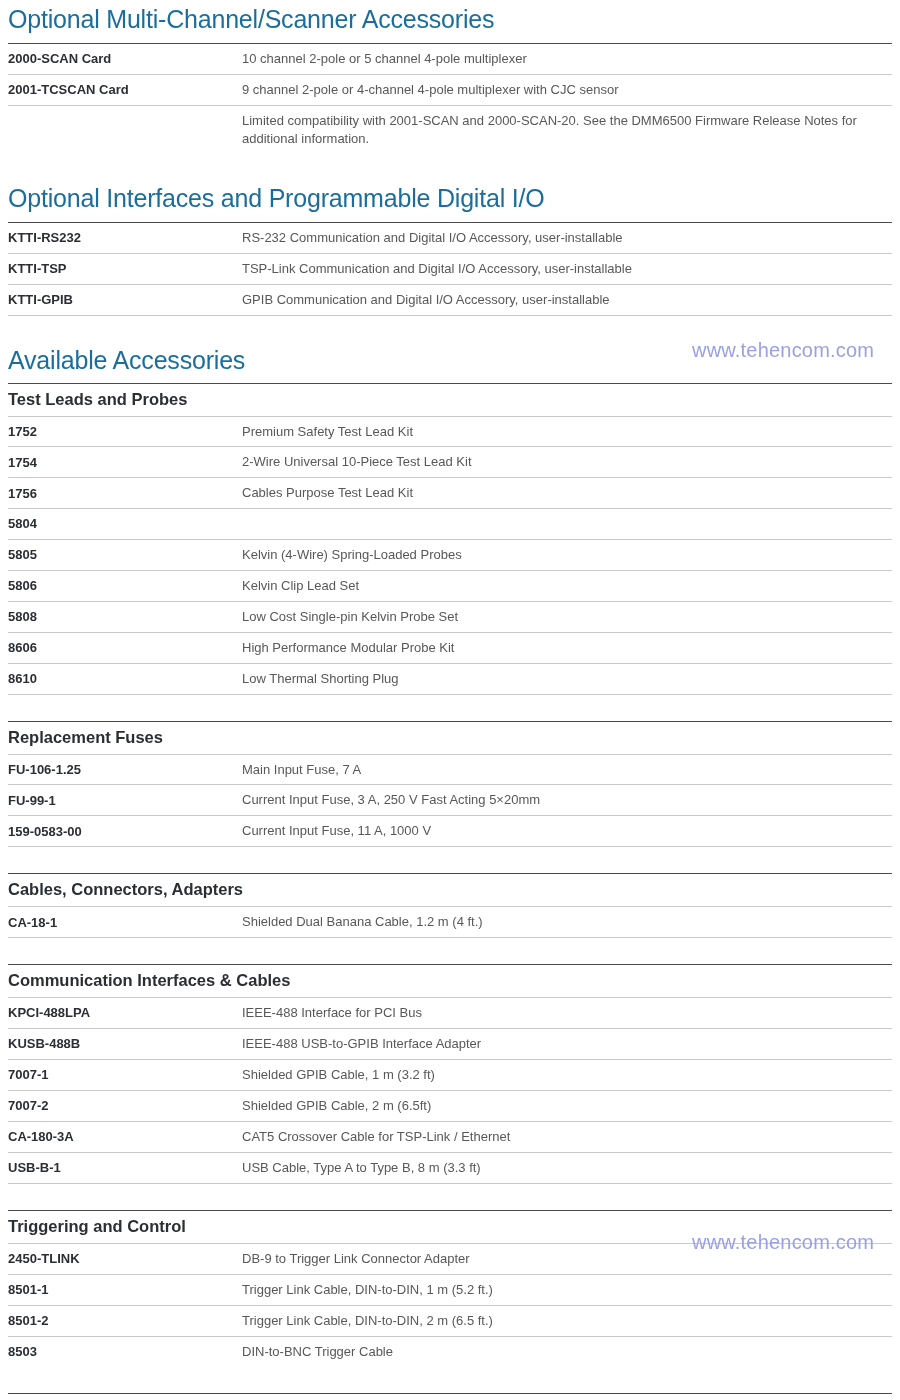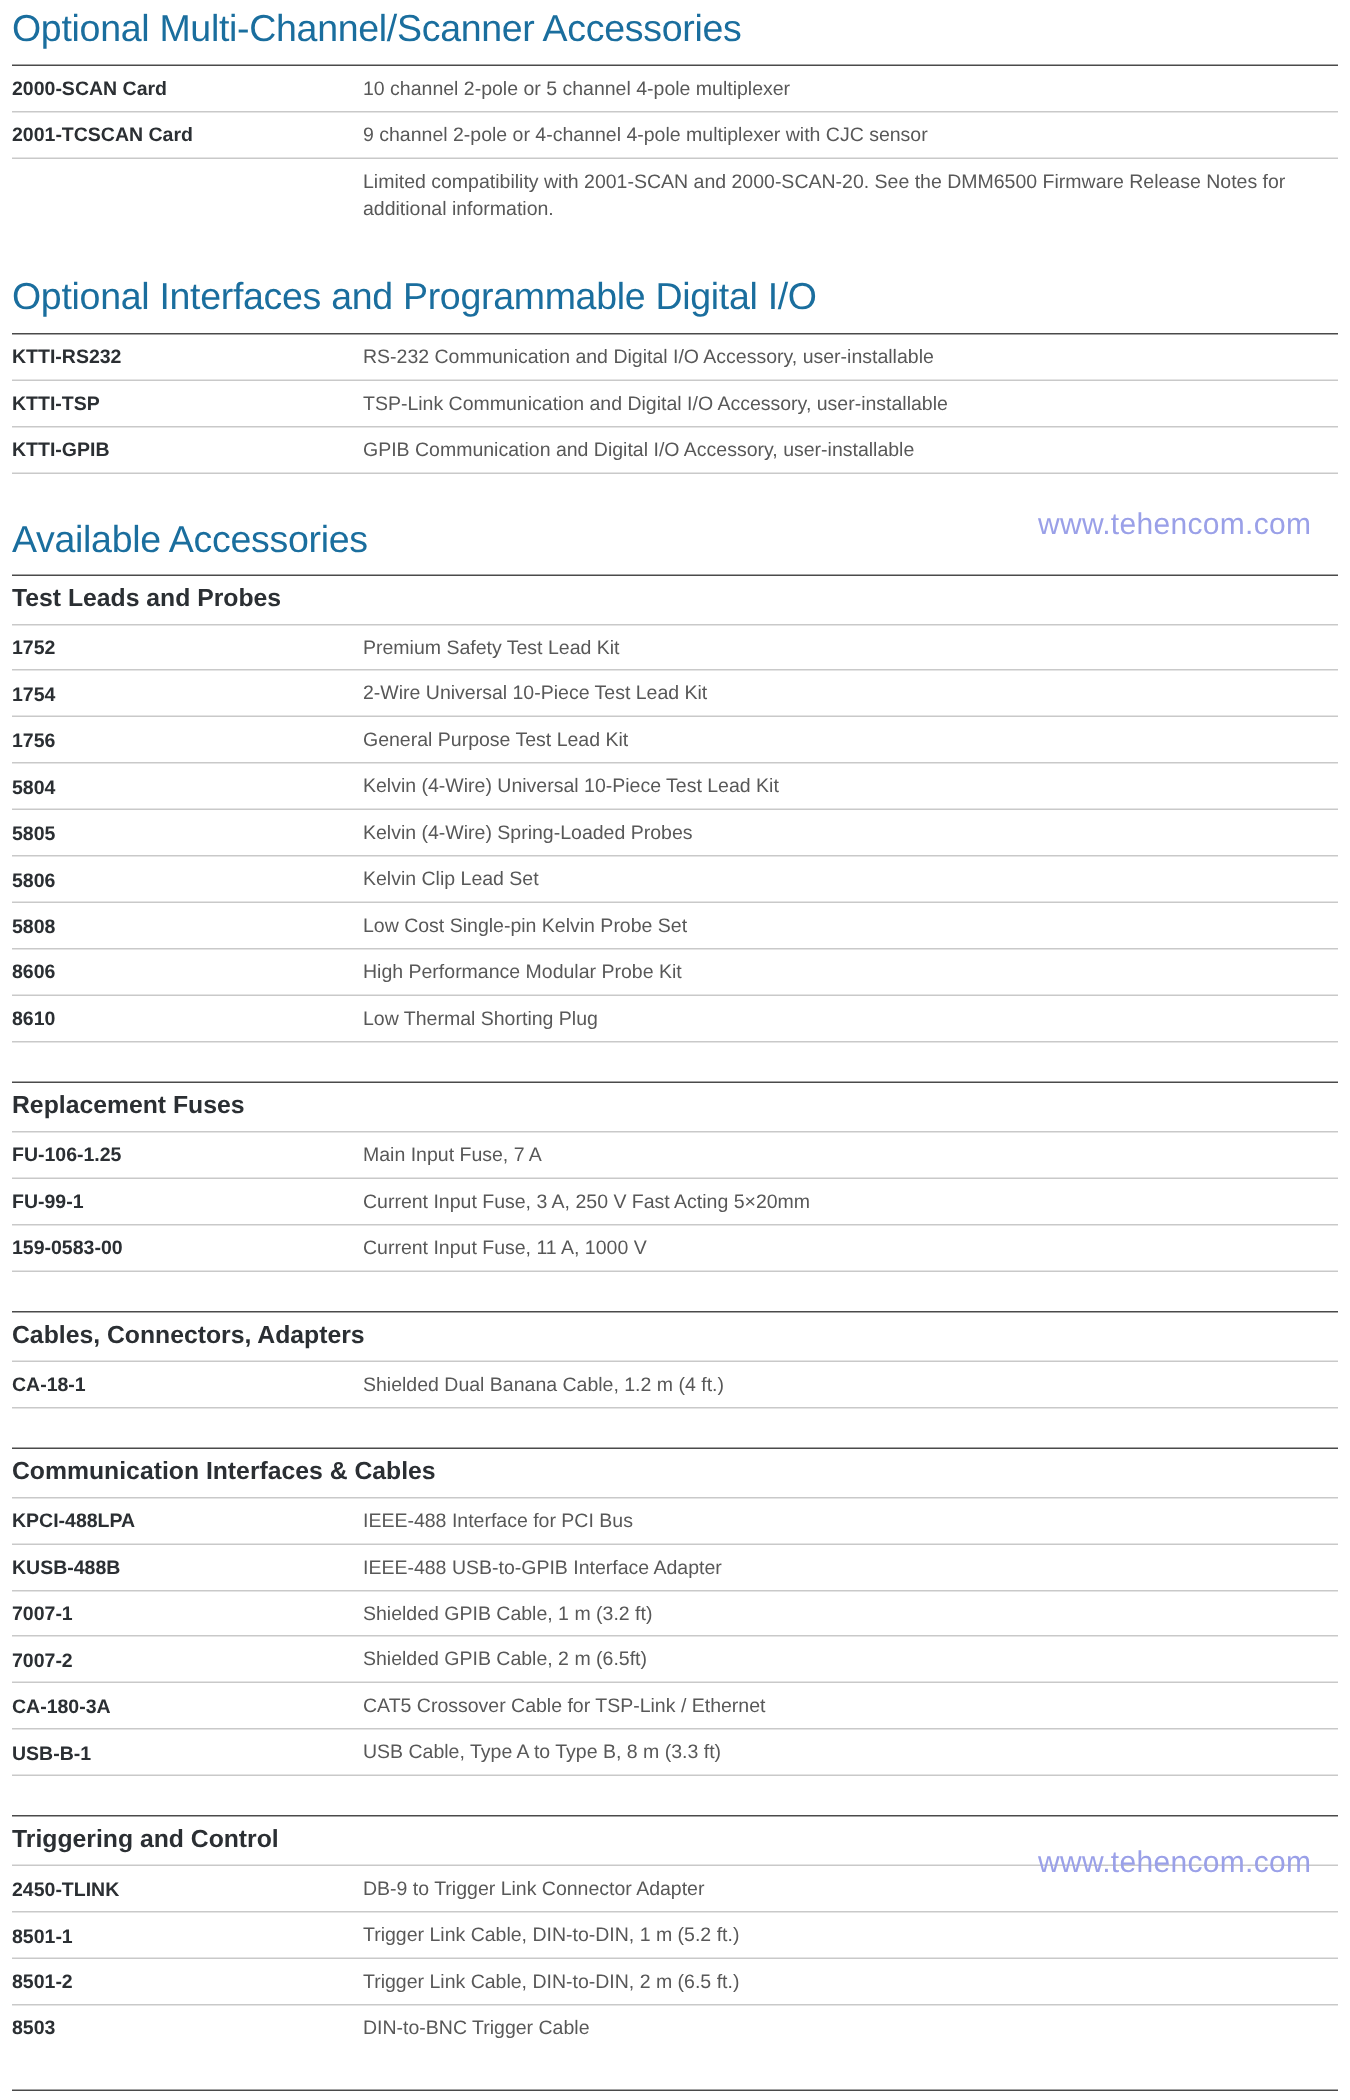--- a/index.html
+++ b/index.html
@@ -62,21 +62,21 @@
     border-top: 1.6px solid #4a4a4a;
   }
   .subhead-block .rule-bottom {
     border-top: 1px solid #c9c9c9;
   }
 
   
   .rows { display: block; }
   .row {
     display: flex;
-    align-items: flex-end;
+    align-items: center;
     border-bottom: 1px solid #c9c9c9;
     padding: 6px 0 6px 0;
     min-height: 16px;
   }
   .row.no-border { border-bottom: none; }
   .row .pn {
     width: 234px;
     min-width: 234px;
     font-size: 13px;
     font-weight: bold;
@@ -168,25 +168,24 @@
       <div class="row">
         <div class="pn">1752</div>
         <div class="desc">Premium Safety Test Lead Kit</div>
       </div>
       <div class="row">
         <div class="pn">1754</div>
         <div class="desc">2-Wire Universal 10-Piece Test Lead Kit</div>
       </div>
       <div class="row">
         <div class="pn">1756</div>
-        <div class="desc">General Purpose Test Lead Kit</div>
+        <div class="desc">Cables Purpose Test Lead Kit</div>
       </div>
       <div class="row">
         <div class="pn">5804</div>
-        <div class="desc">Kelvin (4-Wire) Universal 10-Piece Test Lead Kit</div>
       </div>
       <div class="row">
         <div class="pn">5805</div>
         <div class="desc">Kelvin (4-Wire) Spring-Loaded Probes</div>
       </div>
       <div class="row">
         <div class="pn">5806</div>
         <div class="desc">Kelvin Clip Lead Set</div>
       </div>
       <div class="row">

